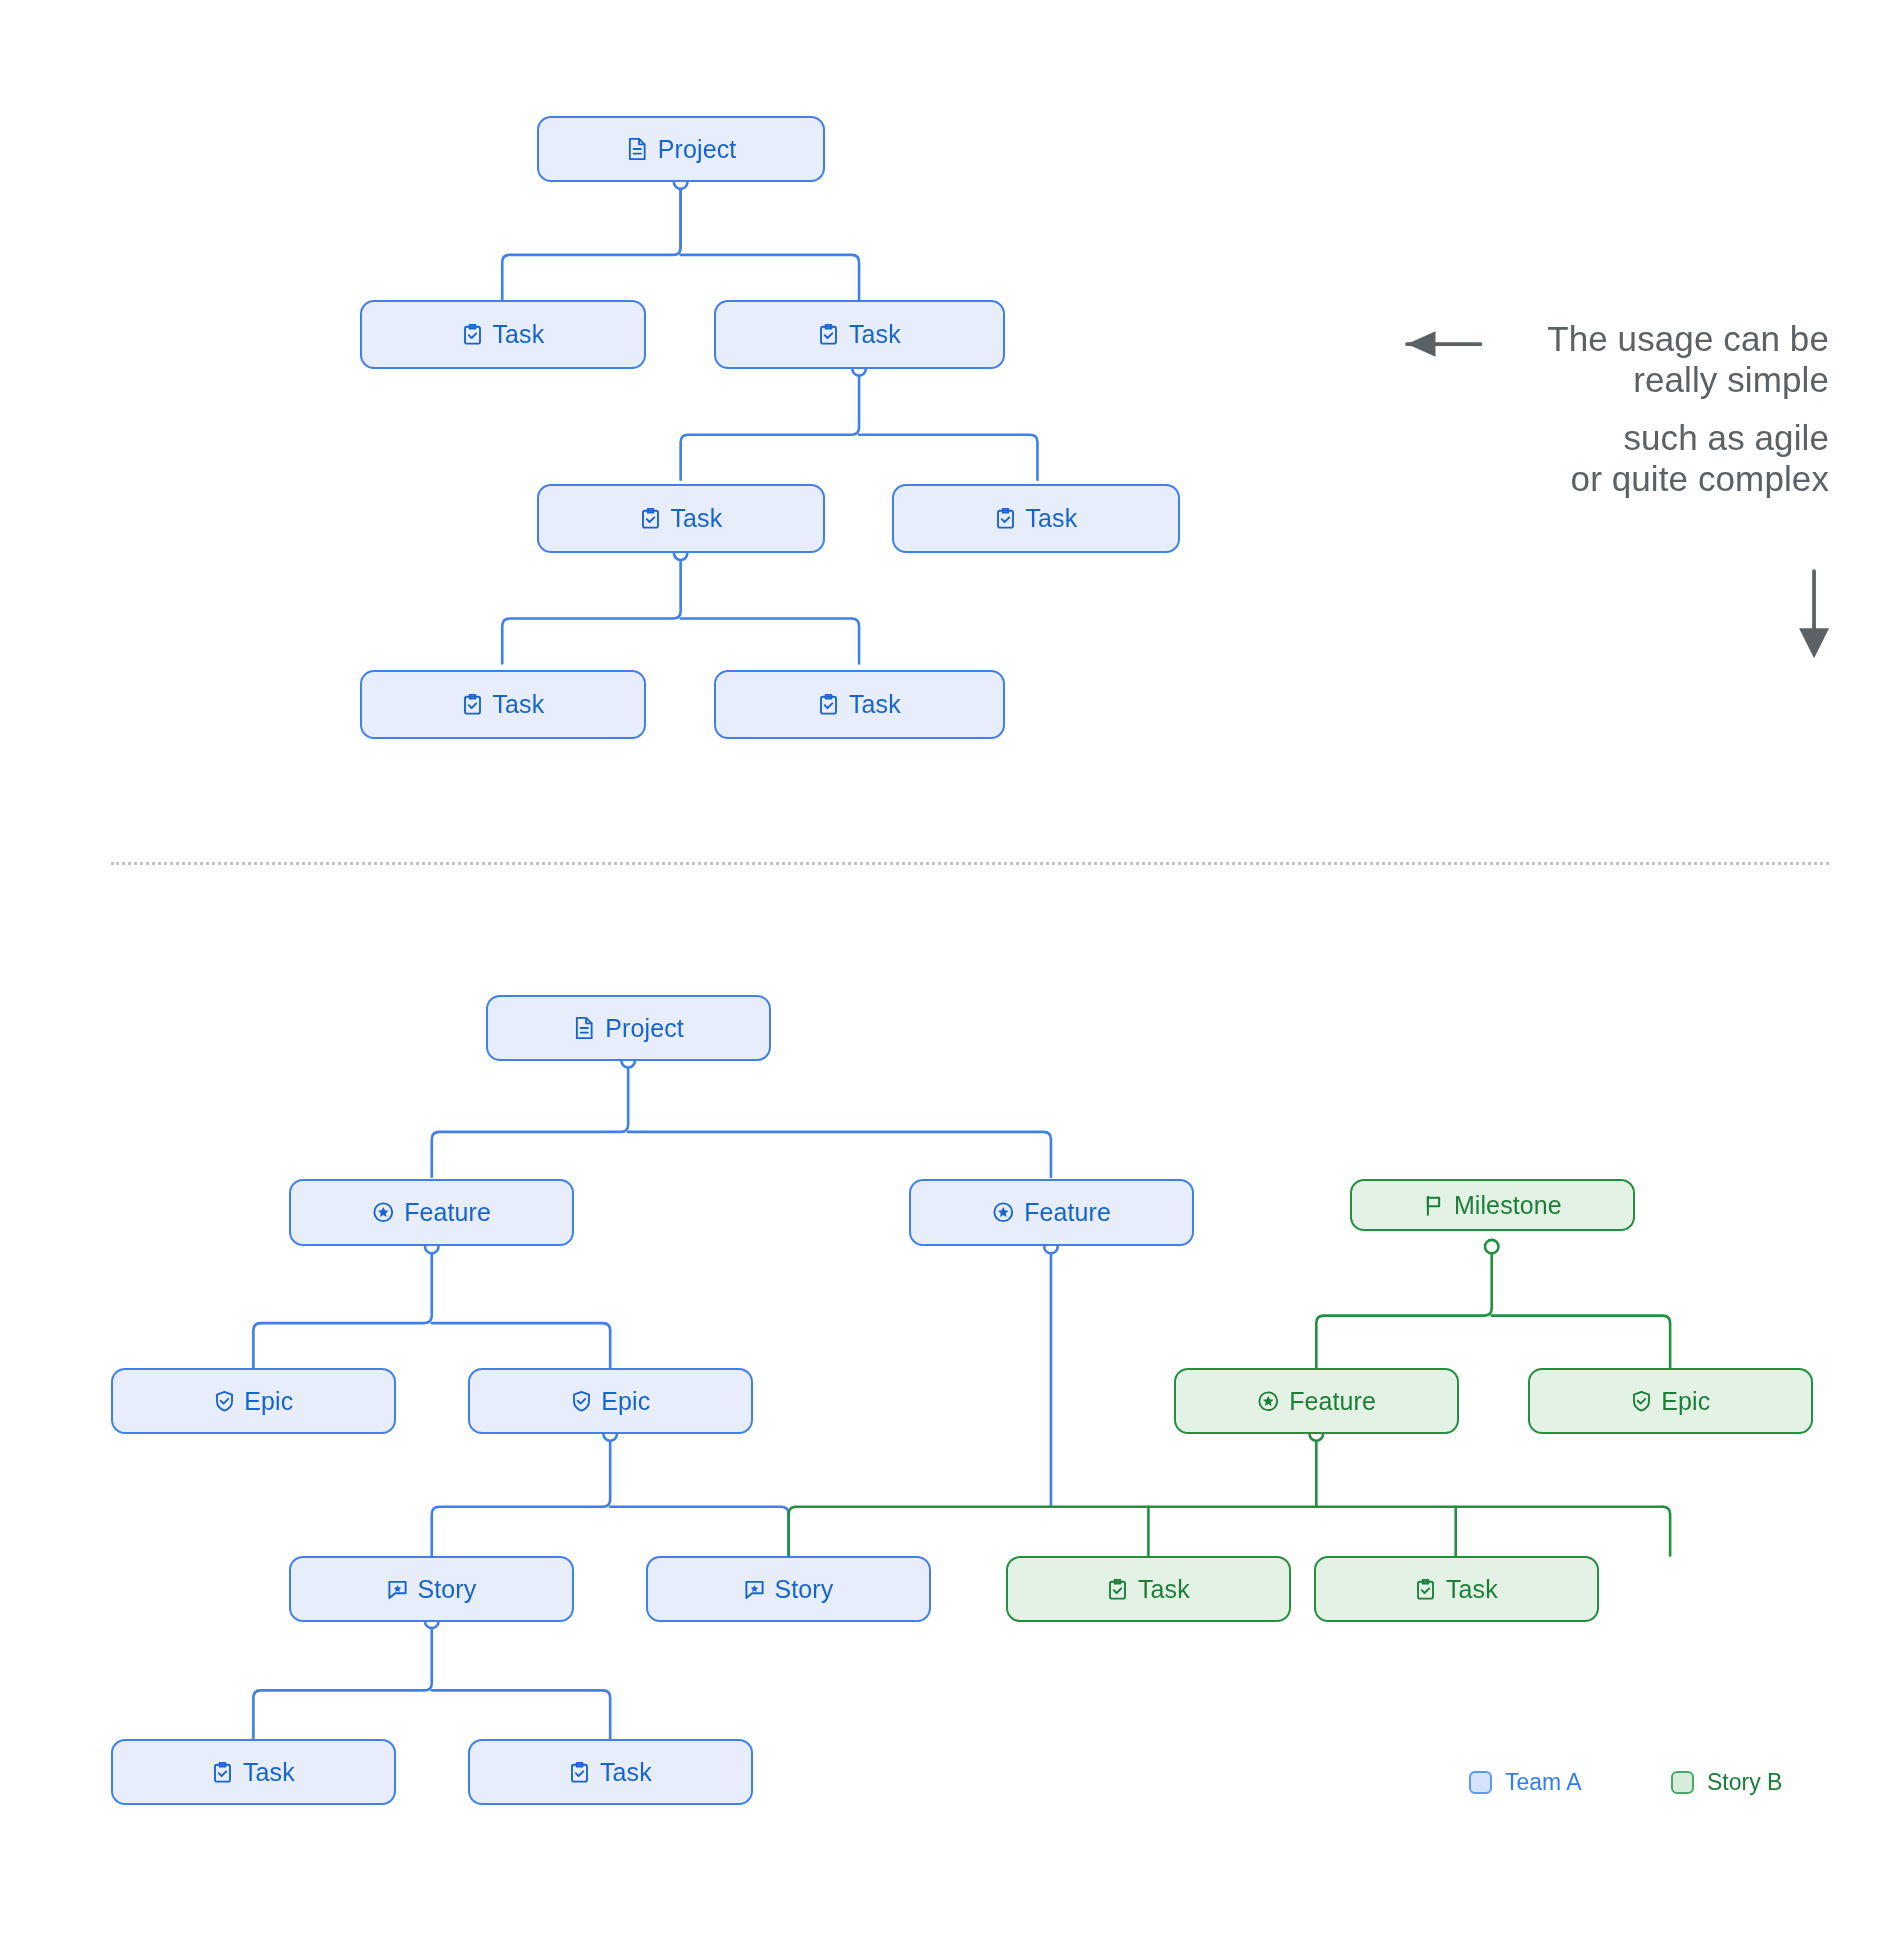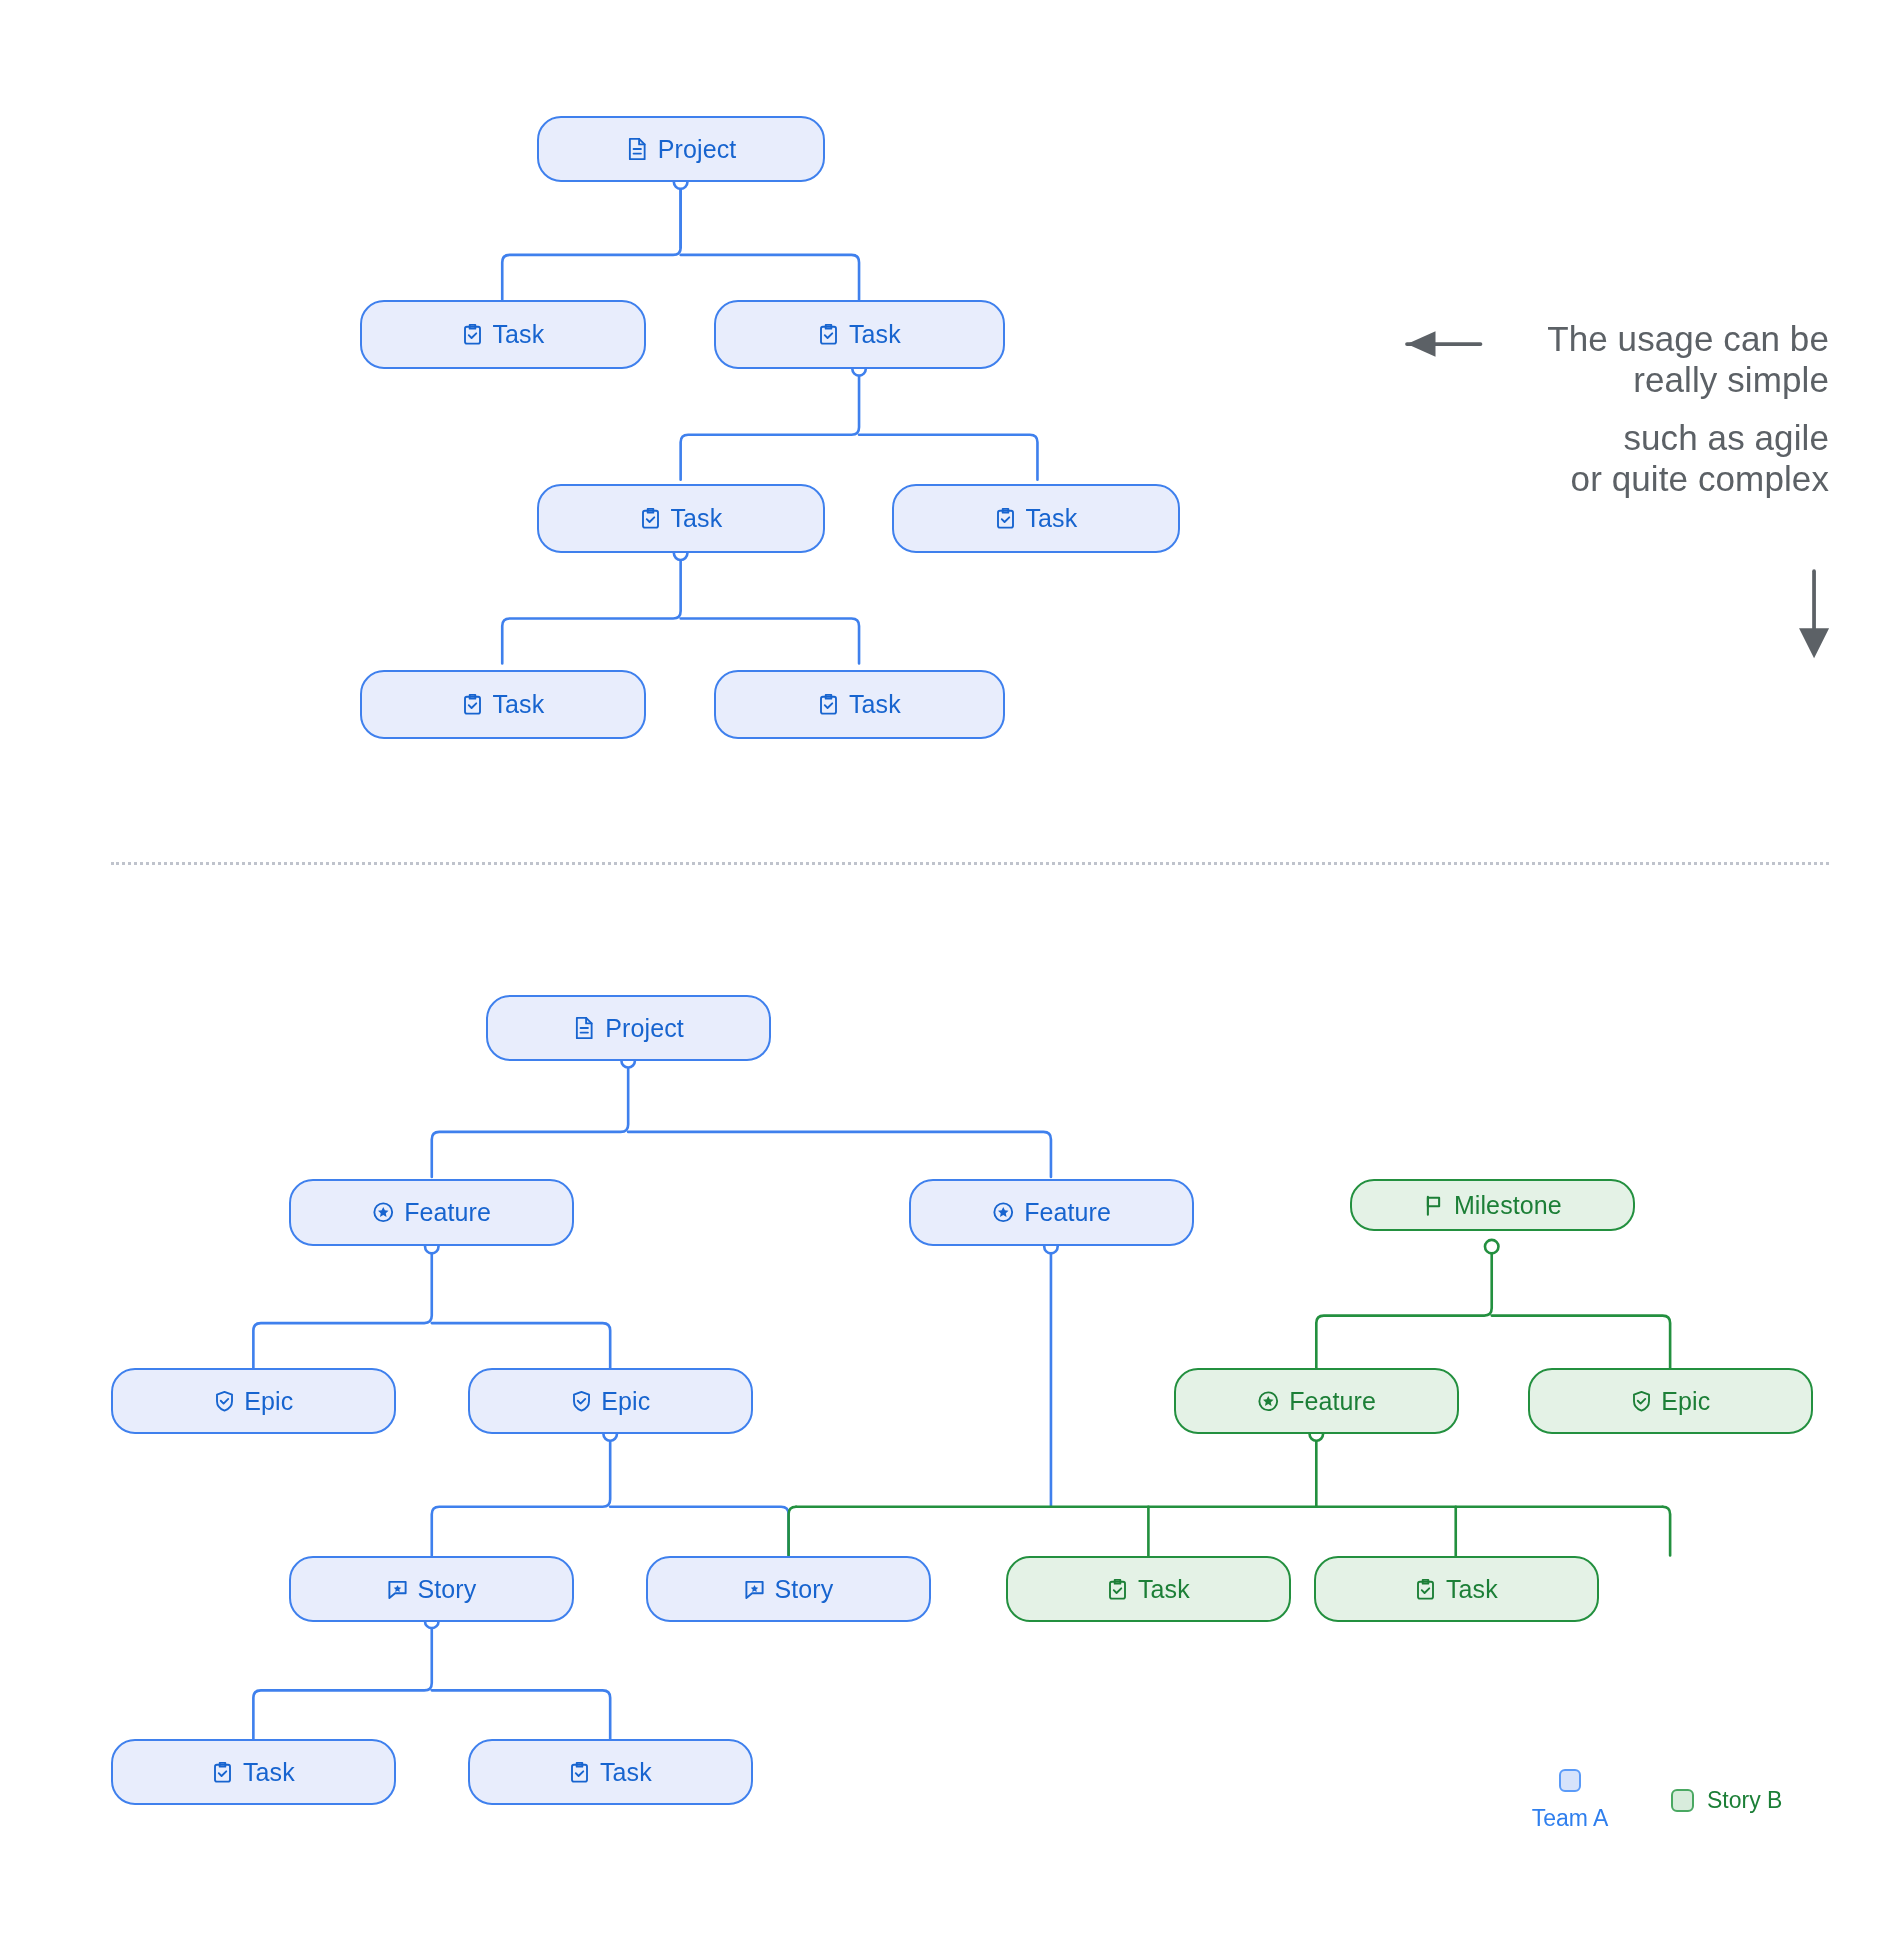--- a/index.html
+++ b/index.html
@@ -8,21 +8,21 @@
     font-family:"Liberation Sans","DejaVu Sans",sans-serif;
     -webkit-font-smoothing:antialiased;
   }
   .canvas{position:absolute;inset:0;}
   svg.wires{position:absolute;left:0;top:0;width:1898px;height:1955px;pointer-events:none;}
 
   
   .node{
     position:absolute;box-sizing:border-box;
     display:flex;align-items:center;justify-content:center;gap:9.7px;
-    border-radius:24px;border:2.2px solid;
+    border-radius:14px;border:2.2px solid;
     font-size:25px;letter-spacing:0.1px;white-space:nowrap;
   }
   .node .lbl{line-height:1;}
   .node.blue{background:#e8edfc;border-color:#3f80ed;color:#1764cf;}
   .node.green{background:#e4f2e6;border-color:#23903f;color:#1c7f37;}
   .node svg{display:block;flex:0 0 auto;}
 
   
   .annot{
     position:absolute;text-align:right;color:#5c6166;
@@ -343,21 +343,21 @@
       <svg width="21" height="22.5" viewBox="0 0 22 24" fill="none" stroke="#1764cf" stroke-width="2" stroke-linecap="round" stroke-linejoin="round">
         <rect x="3" y="4" width="16" height="18" rx="2"></rect>
           <path d="M8 2h6v4H8z"></path>
           <path d="M7 13l3 3 5-5"></path>
       </svg>
     </span>
     <span class="lbl">Task</span>
   </div>
 
   <div class="legend" style="left:1469px;top:1769px;">
-    <div class="legend-item blue" style="width:202px;flex-direction:column;">
+    <div class="legend-item blue" style="width:202px;">
       <span class="swatch"></span>
       <span>Team A</span>
     </div>
     <div class="legend-item green">
       <span class="swatch"></span>
       <span>Story B</span>
     </div>
   </div>
 
 </div>

